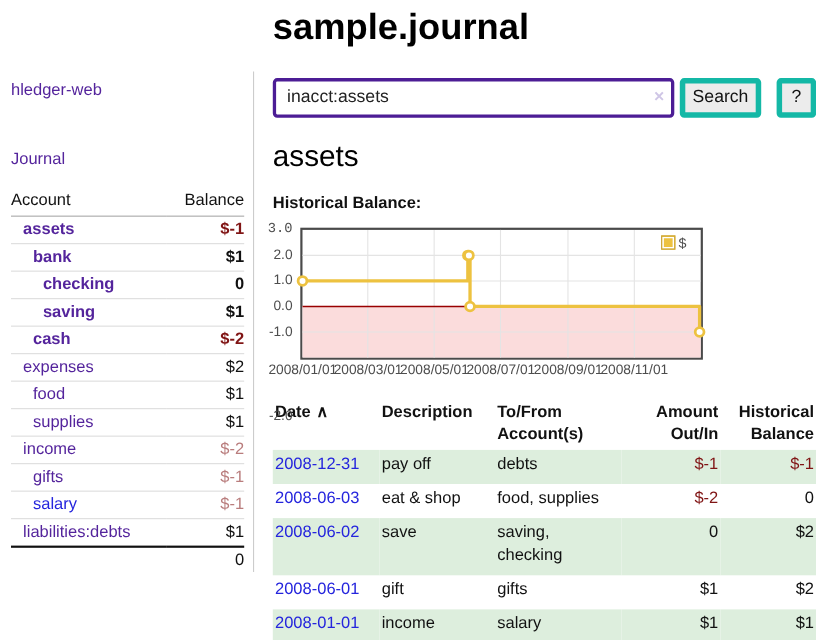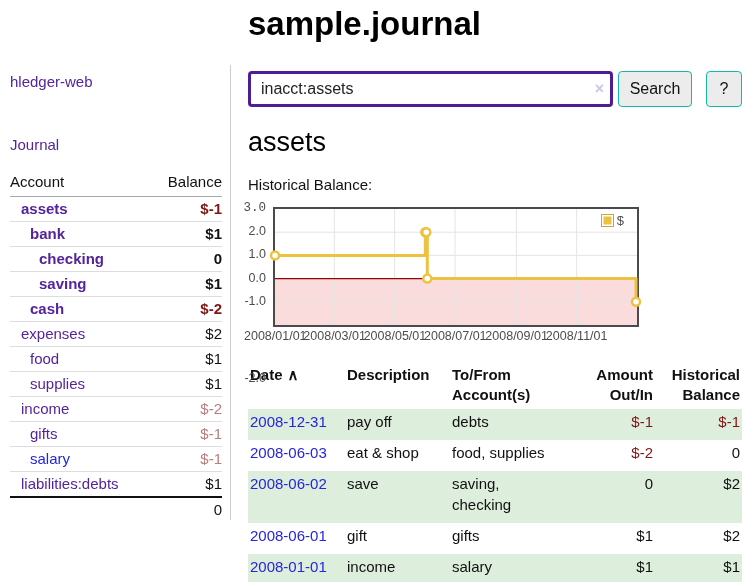--- a/index.html
+++ b/index.html
@@ -41,26 +41,26 @@
   
   .main{padding-left:17px;width:511px;flex:none}
   h1.title{font-size:33px;font-weight:700;margin:0;padding-top:4px;line-height:40px;color:#000}
   .search-row{display:flex;align-items:center;margin-top:27px}
   .search-box{position:relative;width:365px}
   .search-box input{
     width:100%;height:36px;border:3px solid #4c1d95;border-radius:4px;
     font-size:16px;padding:0 30px 0 10px;color:#222;font-family:inherit;outline:none
   }
   .clear-x{position:absolute;right:9px;top:10px;color:#cfc6e6;font-weight:700;font-size:16px;line-height:16px;cursor:pointer}
-  .btn{height:36px;background:#ececec;border:1px solid #14b8a6;border-radius:4px;
+  .btn{height:36px;background:#ececec;border:5px solid #14b8a6;border-radius:4px;
        font-size:16px;font-family:inherit;color:#111;cursor:pointer;padding:0}
   .btn.search{width:74px;margin-left:5px}
   .btn.help{width:36px;margin-left:14px}
   h2.acct-head{font-size:27px;font-weight:400;margin:17px 0 0;line-height:36px;color:#000}
-  .hist-label{font-weight:400;font-size:15px;margin-top:16px;line-height:18px}
+  .hist-label{font-weight:700;font-size:15px;margin-top:16px;line-height:18px}
 
   
   .chart{position:relative;margin-top:13px;height:140px;width:494px}
   .y-axis{position:absolute;left:0;top:0;width:20px;height:120px}
   .ytick{position:absolute;right:2px;font-size:12.5px;color:#4d4d4d;white-space:nowrap;line-height:15px}
   .plot{position:absolute;left:25px;top:0;width:366px;height:120px;border:2px solid #4a4a4a;background:#fff}
   .plot svg{display:block;overflow:visible}
   .legend{position:absolute;top:5px;right:13px;display:flex;align-items:center}
   .legend .swatch{width:13px;height:13px;border:1px solid #c9a53b;box-shadow:inset 0 0 0 1.5px #fff;flex:none}
   .legend .lab{font-size:13px;color:#4d4d4d;margin-left:3px;line-height:13px}

